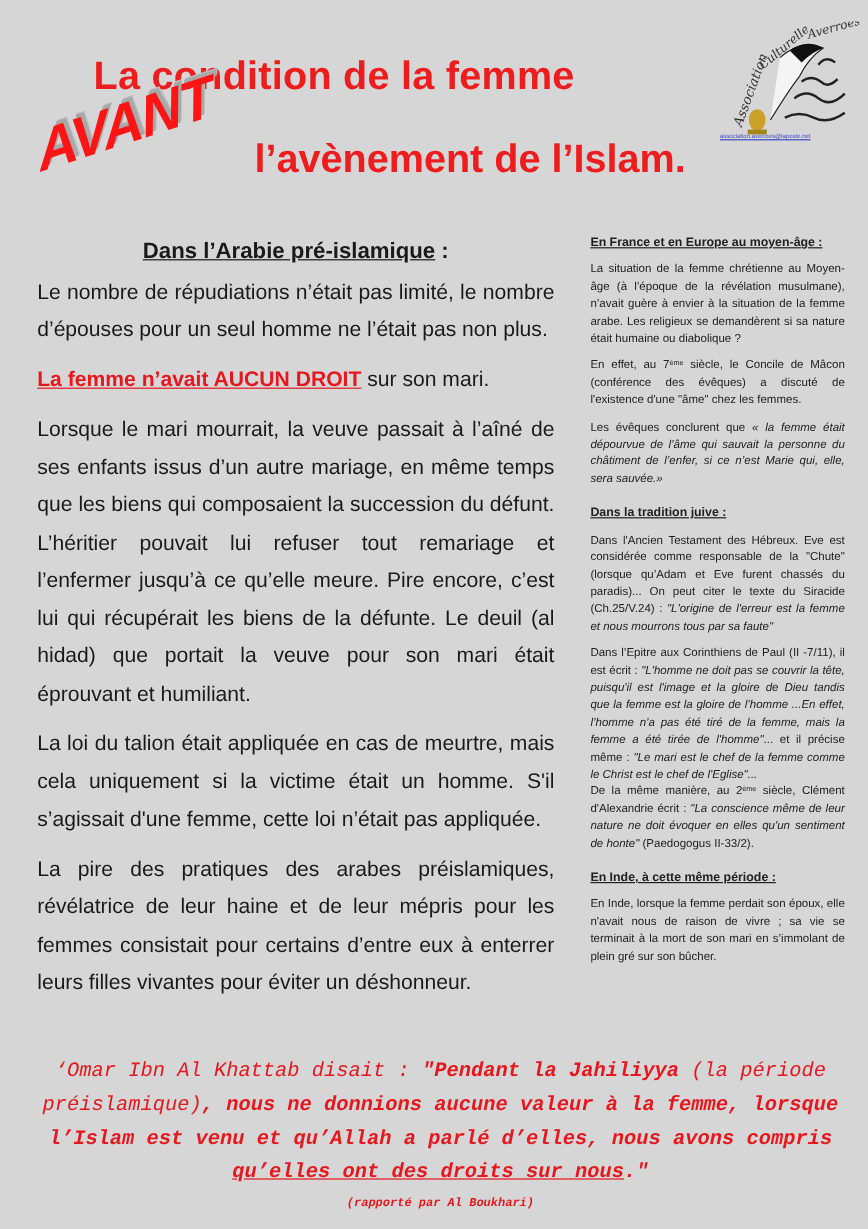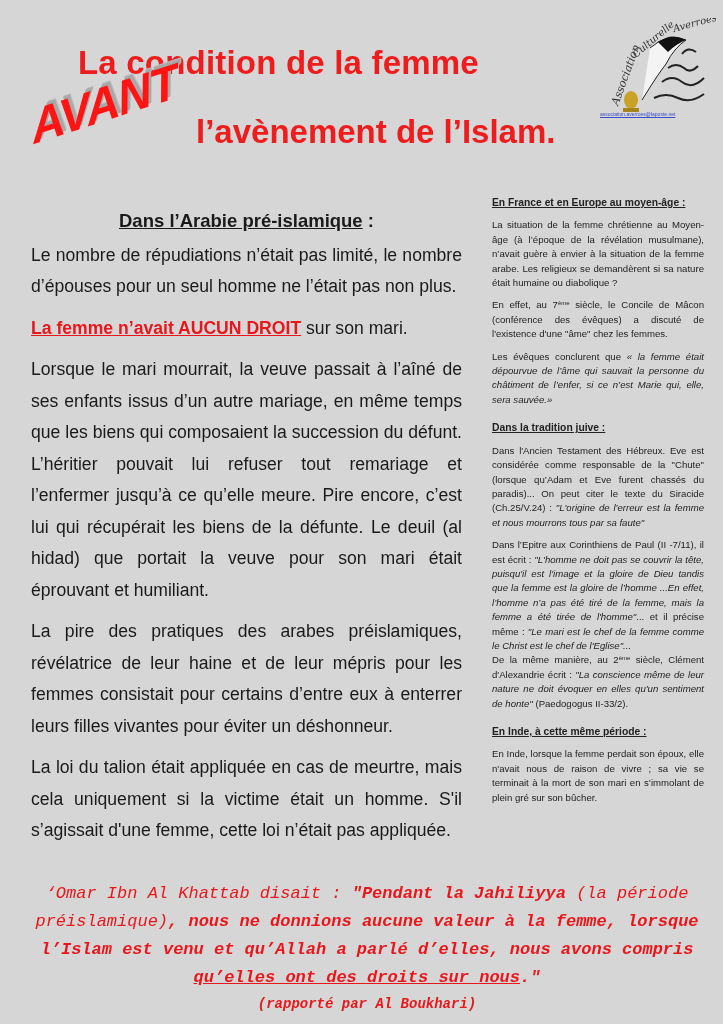--- a/index.html
+++ b/index.html
@@ -7,41 +7,41 @@
     width:723px; height:1024px; overflow:hidden;
     background:#d6d6d6;
     font-family:"Liberation Sans", sans-serif;
     position:relative; color:#1a1a1a;
   }
   .title1 {
     position:absolute; left:78px; top:44px;
     font-size:33px; font-weight:bold; color:#ee1c1c; letter-spacing:0.2px;
   }
   .title2 {
-    position:absolute; left:196px; top:113px;
+    position:absolute; left:212px; top:113px;
     font-size:33px; font-weight:bold; color:#ee1c1c;
   }
   .avant {
     position:absolute; left:36px; top:100px;
     font-size:48px; font-weight:bold; font-style:italic; color:#ff1414;
     transform:rotate(-18deg) skewX(-8deg);
     transform-origin:left bottom;
     text-shadow:3px -3px 0 #a8a8a8, 4px -4px 0 #bcbcbc;
     letter-spacing:-1px;
   }
   .logo {
     position:absolute; left:598px; top:18px; width:118px; height:104px;
   }
   .logo svg { width:100%; height:100%; }
   .logo-email {
     position:absolute; left:600px; top:111px; font-size:5px; color:#3a4cc9;
     text-decoration:underline;
   }
   .left {
-    position:absolute; left:31px; top:205px; width:431px;
+    position:absolute; left:31px; top:193px; width:431px;
     font-size:17.6px; line-height:31.5px; text-align:justify;
   }
   .left p { margin:0 0 10px 0; }
   .left .heading {
     text-align:center; font-weight:bold; font-size:18.5px; margin-bottom:3px;
   }
   .u { text-decoration:underline; }
   .red { color:#e8171c; font-weight:bold; text-decoration:underline; }
   .right {
     position:absolute; left:492px; top:196px; width:212px;
@@ -54,21 +54,21 @@
   .right p { margin:0 0 8px 0; }
   .right p.tight { margin:0; }
   .right i { font-style:italic; }
   .right sup { font-size:6px; vertical-align:top; position:relative; top:-2px; }
   .right .sec { margin-top:14px; }
   .quote {
     position:absolute; left:22px; top:880px; width:690px; text-align:center;
     color:#e8171c; font-style:italic; font-size:17px; line-height:28px;font-family:Liberation Mono, monospace;
   }
   .quote b { font-weight:bold; }
-  .quote .src { font-size:14px; font-weight:bold; line-height:24px; }
+  .quote .src { font-size:10px; font-weight:bold; line-height:24px; }
 </style>
 </head>
 <body>
 
 <div class="title1">La condition de la femme</div>
 <div class="avant">AVANT</div>
 <div class="title2">l’avènement de l’Islam.</div>
 
 <div class="logo">
   <svg viewBox="0 0 118 104">
@@ -82,22 +82,22 @@
     <path d="M70 50 q8 -6 16 0 q6 6 14 -2 M64 64 q10 -8 20 0 q10 8 22 -4 M56 80 q12 -6 24 0 q12 6 26 -4 M84 36 q6 -8 14 -2" stroke="#222" stroke-width="2" fill="none"></path>
   </svg>
 </div>
 <div class="logo-email">association.averroes@laposte.net</div>
 
 <div class="left">
   <p class="heading"><span class="u">Dans l’Arabie pré-islamique</span><span> :</span></p>
   <p>Le nombre de répudiations n’était pas limité, le nombre d’épouses pour un seul homme ne l’était pas non plus.</p>
   <p><span class="red">La femme n’avait AUCUN DROIT</span><span> sur son mari.</span></p>
   <p>Lorsque le mari mourrait, la veuve passait à l’aîné de ses enfants issus d’un autre mariage, en même temps que les biens qui composaient la succession du défunt. L’héritier pouvait lui refuser tout remariage et l’enfermer jusqu’à ce qu’elle meure. Pire encore, c’est lui qui récupérait les biens de la défunte. Le deuil (al hidad) que portait la veuve pour son mari était éprouvant et humiliant.</p>
+  <p>La loi du talion était appliquée en cas de meurtre, mais cela uniquement si la victime était un homme. S'il s’agissait d'une femme, cette loi n’était pas appliquée.</p>
   <p>La pire des pratiques des arabes préislamiques, révélatrice de leur haine et de leur mépris pour les femmes consistait pour certains d’entre eux à enterrer leurs filles vivantes pour éviter un déshonneur.</p>
-  <p>La loi du talion était appliquée en cas de meurtre, mais cela uniquement si la victime était un homme. S'il s’agissait d'une femme, cette loi n’était pas appliquée.</p>
 </div>
 
 <div class="right">
   <h3>En France et en Europe au moyen-âge :</h3>
   <p>La situation de la femme chrétienne au Moyen-âge (à l’époque de la révélation musulmane), n’avait guère à envier à la situation de la femme arabe. Les religieux se demandèrent si sa nature était humaine ou diabolique ?</p>
   <p><span>En effet, au 7</span><sup>ème</sup><span> siècle, le Concile de Mâcon (conférence des évêques) a discuté de l'existence d'une "âme" chez les femmes.</span></p>
   <p><span>Les évêques conclurent que </span><i>« la femme était dépourvue de l’âme qui sauvait la personne du châtiment de l’enfer, si ce n’est Marie qui, elle, sera sauvée.»</i></p>
 
   <h3 class="sec">Dans la tradition juive :</h3>
   <p><span>Dans l'Ancien Testament des Hébreux. Eve est considérée comme responsable de la "Chute" (lorsque qu’Adam et Eve furent chassés du paradis)... On peut citer le texte du Siracide (Ch.25/V.24) : </span><i>"L'origine de l'erreur est la femme et nous mourrons tous par sa faute"</i></p>

